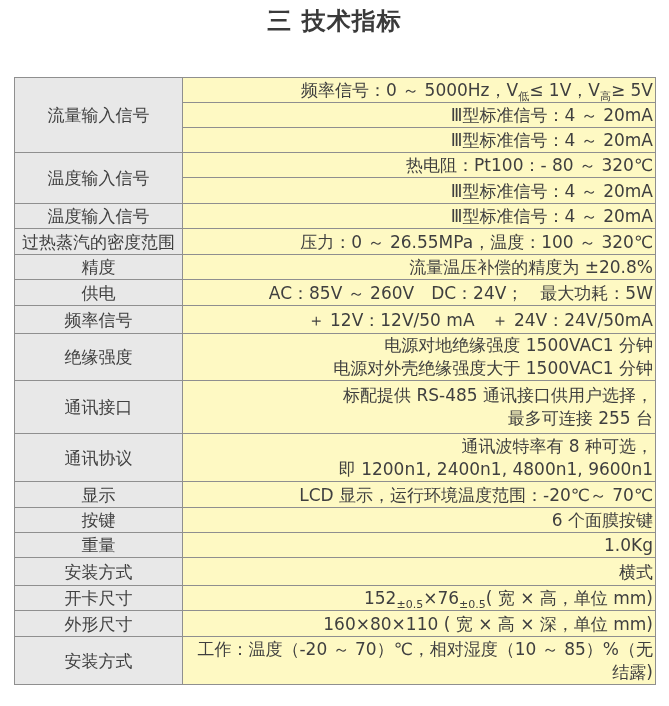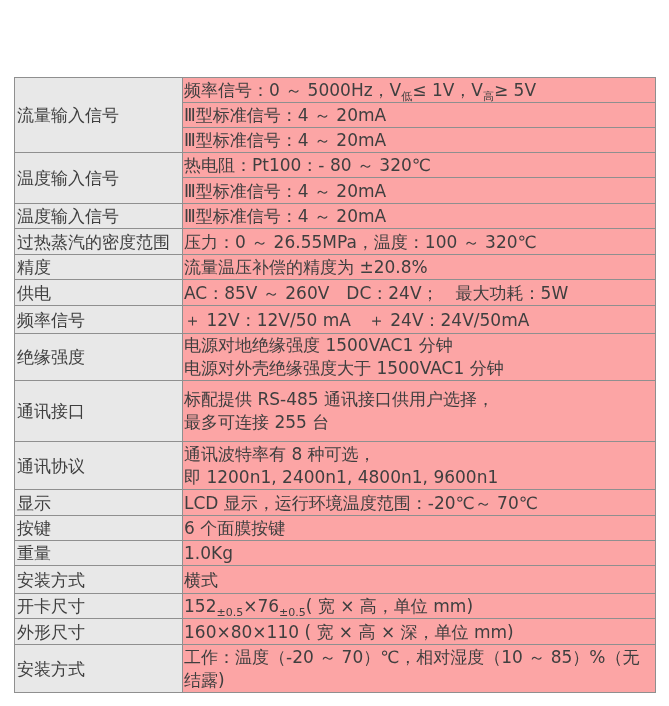--- a/index.html
+++ b/index.html
@@ -37,51 +37,53 @@
     border: 1px solid #8f8f8f;
     font-size: 17px;
     line-height: 24px;
     padding: 0;
     vertical-align: middle;
     overflow: hidden;
     white-space: nowrap;
   }
   td.lbl {
     background: #e8e8e8;
+    text-align: center;
     padding: 0 2px;
   }
   td.val {
-    background: #fca5a5;
-    text-align: left;
-    padding-left: 1px;
+    background: #fef9c3;
+    text-align: right;
+    padding-left: 8px;
     padding-right: 2px;
   }
   td.val.subdiv { border-top-color: #b3b3b3; }
 
   .line { line-height: 23px; }
 
   sub {
     font-size: 11px;
     line-height: 0;
   }
 
   
   tr.h24 { height: 24px; margin-left: 20px; }
   tr.h25 { height: 25px; }
   tr.h26 { height: 26px; }
   tr.h28 { height: 28px; }
   tr.h46 { height: 46px; }
   tr.h48 { height: 48px; }
-  tr.h53 { height: 61px; }
+  tr.h53 { height: 53px; }
 </style>
 </head>
 <body>
 
 <div class="page">
 
+  <div class="page-title">三  技术指标</div>
 
   <table class="spec">
     <colgroup>
         <col class="c1">
         <col class="c2">
       </colgroup>
     <tbody>
 
       <tr class="h25">
         <td class="lbl" rowspan="3">流量输入信号</td>

